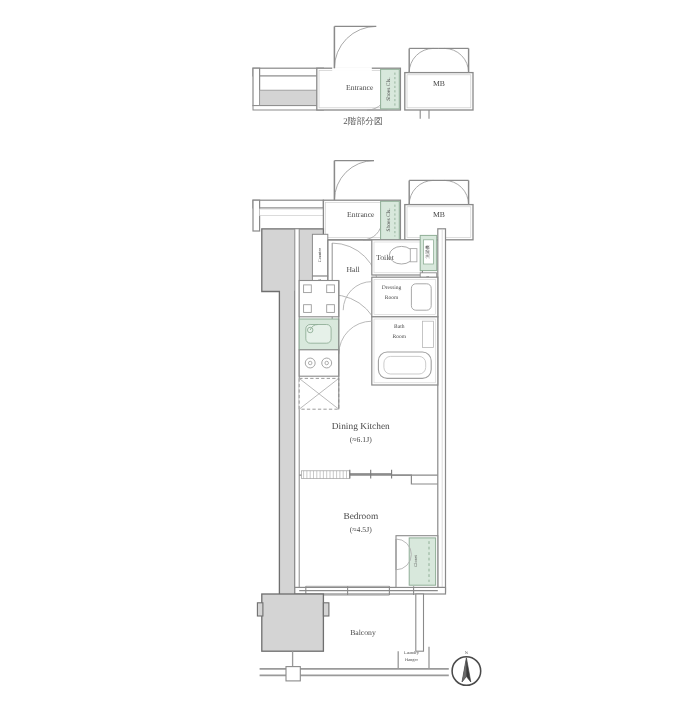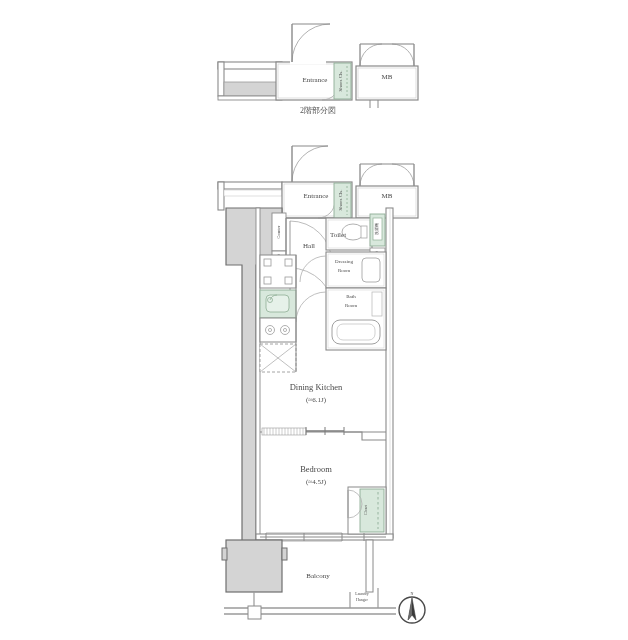--- a/index.html
+++ b/index.html
@@ -3,21 +3,21 @@
 <meta charset="utf-8">
 <style>
   html,body{margin:0;padding:0;background:#ffffff;}
   body{
     width:628px;height:640px;
     font-family:"Liberation Serif", serif;
     color:#3a3a3a;
     overflow:hidden;
     position:relative;
   }
-  #stage{position:absolute;left:4px;top:0;width:556px;height:640px;}
+  #stage{position:absolute;left:16px;top:0;width:556px;height:640px;}
   svg{display:block;}
   .lbl{
     font-family:"Liberation Serif", serif;
     fill:#4a4a4a;
     text-anchor:middle;
     dominant-baseline:middle;
   }
   .lbl-sm{font-size:7px;}
   .lbl-xs{font-size:5px;}
   .lbl-xxs{font-size:4px;}

